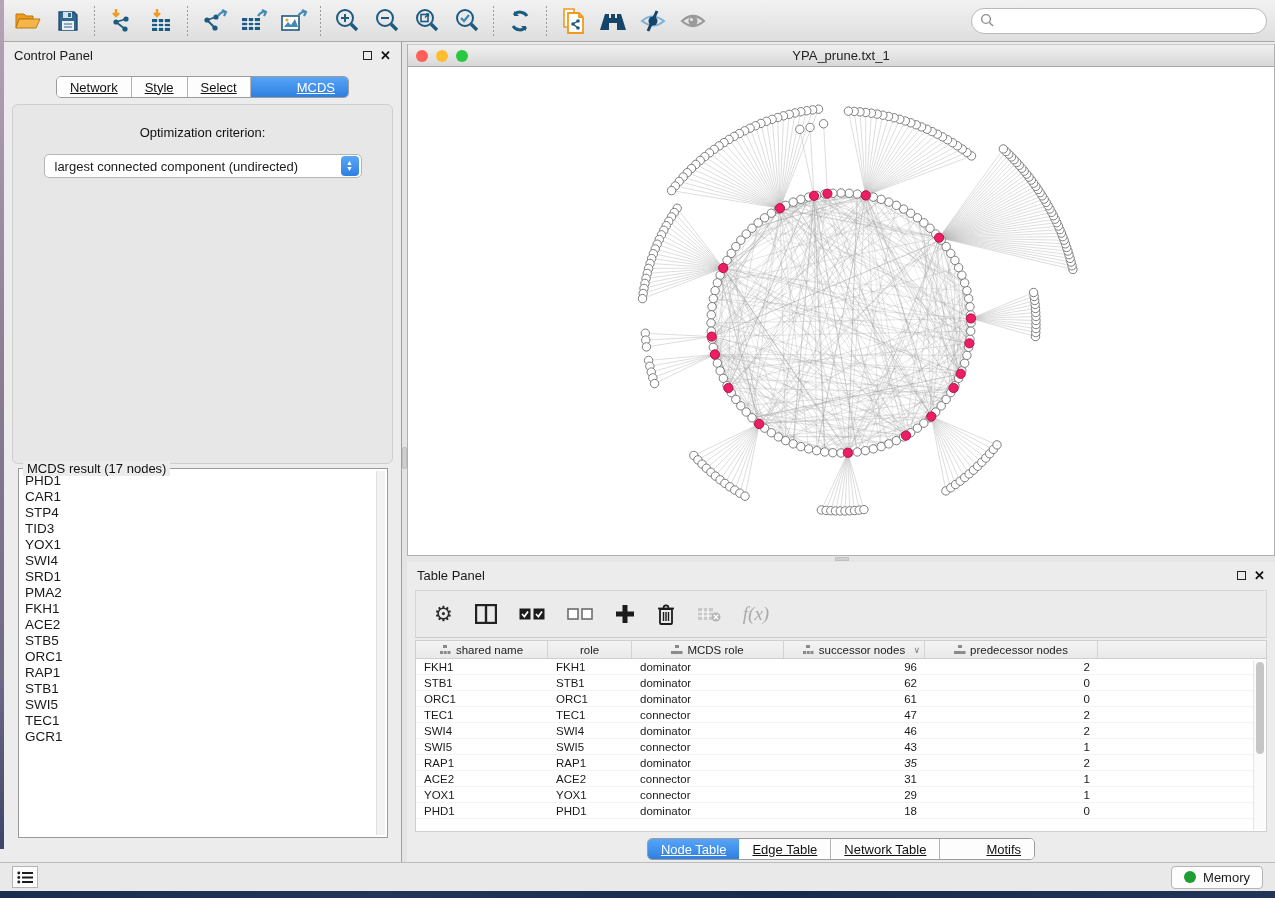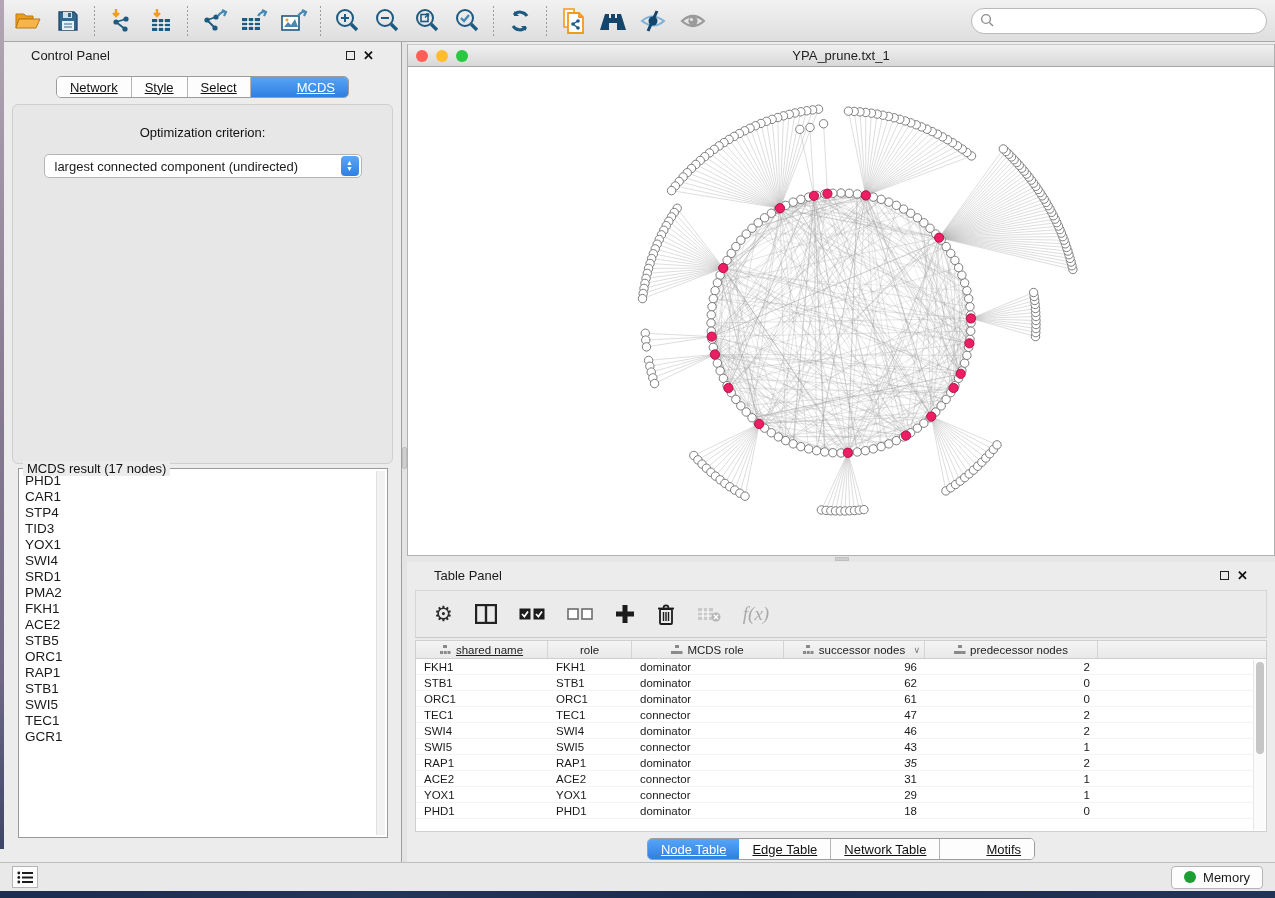--- a/index.html
+++ b/index.html
@@ -21,21 +21,21 @@
   .tb-sep { width:1px; height:30px; margin:0 6px;
     background-image:linear-gradient(#9a9a9a 40%, rgba(0,0,0,0) 0%);
     background-size:1px 4px; background-repeat:repeat-y; }
   #toolbar-search { margin-left:auto; width:296px; height:26px; background:#fff;
     border:1px solid #b9b9b9; border-radius:13px; display:flex; align-items:center; padding:0 8px; }
   #toolbar-search input { border:none; outline:none; flex:1; font-size:12px; background:transparent; }
 
   
   #control-panel { left:4px; top:42px; width:398px; height:820px; background:#ececec;
     border-right:1px solid #9f9f9f; }
-  .panel-header { height:26px; display:flex; align-items:center; padding:0 27px; font-size:13px; }
+  .panel-header { height:26px; display:flex; align-items:center; padding:0 10px; font-size:13px; }
   .panel-header .hdr-icons { margin-left:auto; display:flex; gap:8px; align-items:center; }
   .float-box { width:9px; height:9px; border:1.5px solid #222; display:inline-block; }
   .close-x { font-size:13px; font-weight:bold; color:#111; line-height:1; }
 
   .seg-group { display:flex; border:1px solid #9c9c9c; border-radius:5px; overflow:hidden;
     background:#fdfdfd; height:22px; }
   .seg { padding:0 13px; font-size:13px; display:flex; align-items:center; background:#fdfdfd;
     border-right:1px solid #b5b5b5; color:#111;text-decoration:underline; }
   .seg:last-child { border-right:none;padding-left:46px; }
   .seg.active { background:linear-gradient(180deg,#57a5f8,#2e7fe0); color:#fff;
@@ -1201,21 +1201,21 @@
         <path d="M16.8 8.8 l4.4 4.4 M21.2 8.8 l-4.4 4.4" stroke="#fff" stroke-width="1.4"></path>
       </svg>
     </span>
     <span class="tp-icon fx">
       <span>f(x)</span>
     </span>
   </div>
 
   <div id="tp-table">
     <div id="tp-head">
-        <div class="th" style="width: 132px; text-decoration: underline;">
+        <div class="th" style="width: 132px;">
           <span class="tree-ic"></span>
           <span>shared name</span>
         </div>
         <div class="th" style="width: 84px;">
           <span>role</span>
         </div>
         <div class="th" style="width: 152px;">
           <span class="tree-ic"></span>
           <span>MCDS role</span>
         </div>

